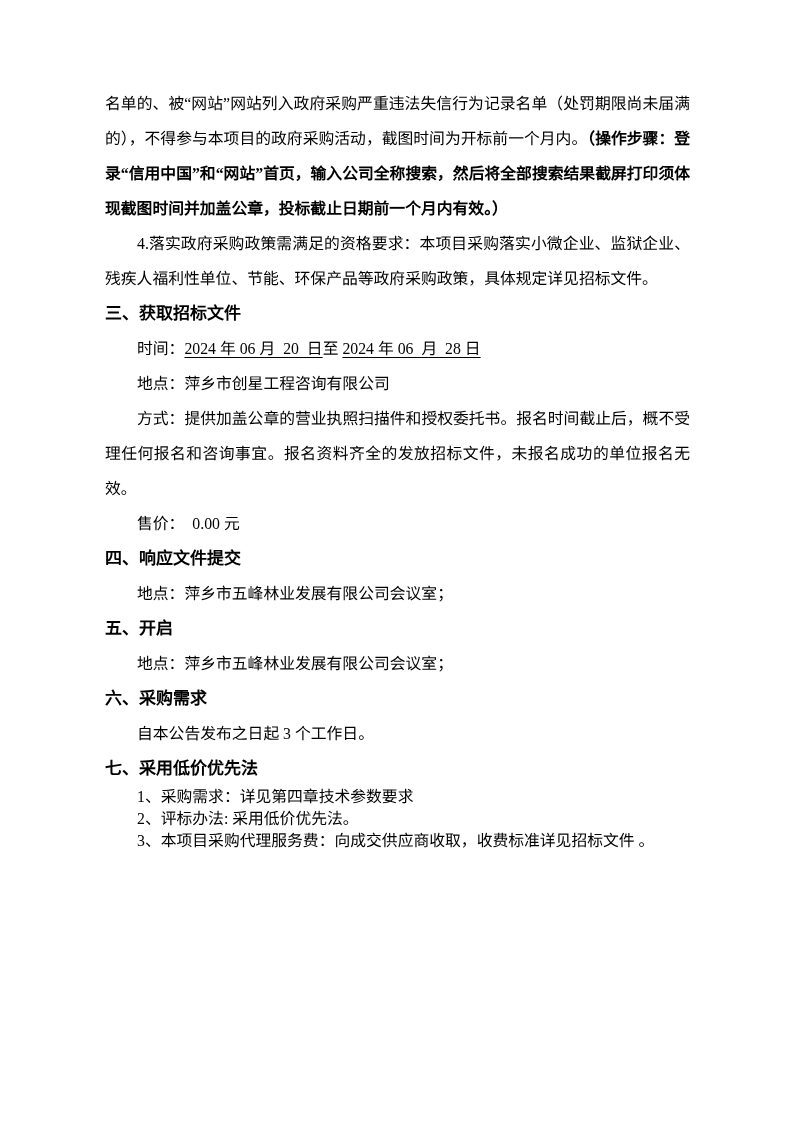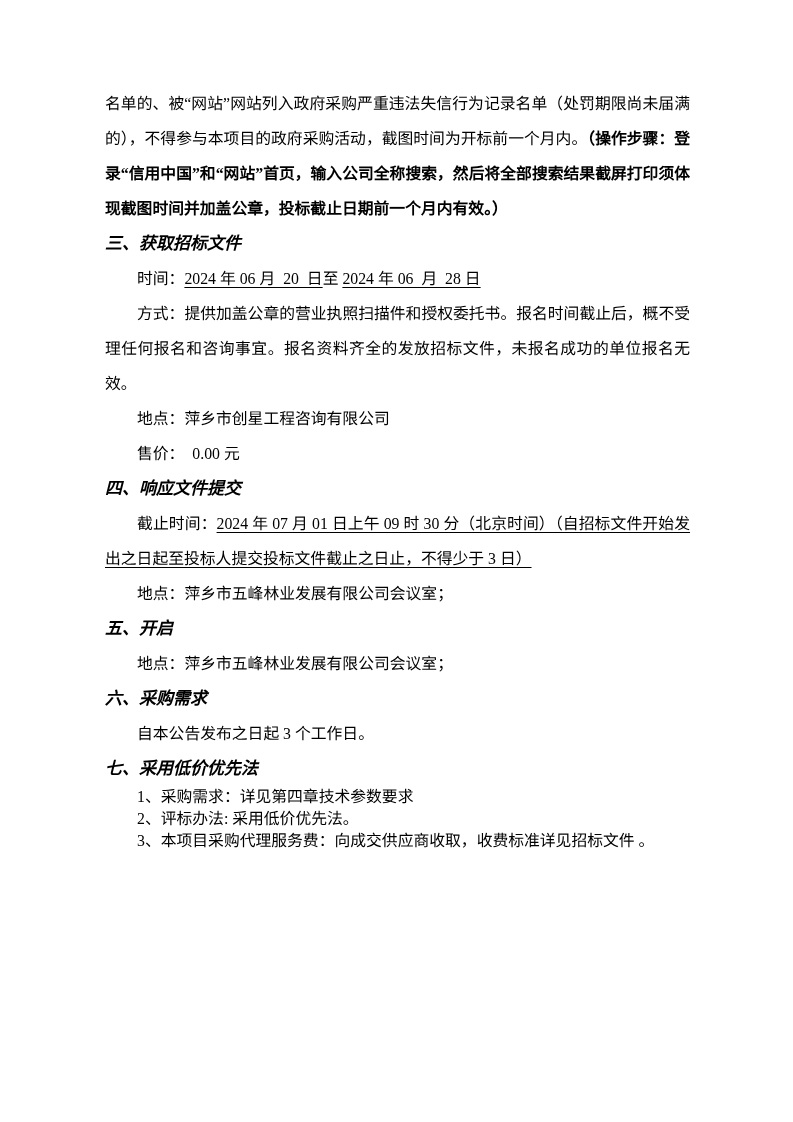--- a/index.html
+++ b/index.html
@@ -30,21 +30,20 @@
     font-size: 15.8px;
     line-height: 35px;
     text-align: justify;
   }
   .ind { text-indent: 32px; }
   .hd {
     font-size: 17px;
     font-weight: 700;
     line-height: 35px;
     text-align: left;
-    font-style: italic;
   }
   .b { font-weight: 700; }
   .u {
     text-decoration: underline;
     text-decoration-thickness: 1px;
     text-underline-offset: 3px;
     margin-top: 28px;
   }
   .pre { white-space: pre-wrap; }
   .small {
@@ -54,35 +53,35 @@
   }
 </style>
 </head>
 <body>
 
 <div class="page">
   <div class="content">
 
     <p class="body"><span>名单的、被“网站”网站列入政府采购严重违法失信行为记录名单（处罚期限尚未届满的），不得参与本项目的政府采购活动，截图时间为开标前一个月内。</span><span class="b">（操作步骤：登录“信用中国”和“网站”首页，输入公司全称搜索，然后将全部搜索结果截屏打印须体现截图时间并加盖公章，投标截止日期前一个月内有效。）</span></p>
 
+    <p class="body ind">4.落实政府采购政策需满足的资格要求：本项目采购落实小微企业、监狱企业、残疾人福利性单位、节能、环保产品等政府采购政策，具体规定详见招标文件。</p>
 
 
     <h3 class="hd">三、获取招标文件</h3>
 
     <p class="body ind"><span class="pre">时间：</span><span class="u pre">2024 年 06 月  20  日</span><span class="pre">至 </span><span class="u pre">2024 年 06  月  28 日</span></p>
 
+    <p class="body ind">地点：萍乡市创星工程咨询有限公司</p>
+
     <p class="body ind">方式：提供加盖公章的营业执照扫描件和授权委托书。报名时间截止后，概不受理任何报名和咨询事宜。报名资料齐全的发放招标文件，未报名成功的单位报名无效。</p>
-
-    <p class="body ind">地点：萍乡市创星工程咨询有限公司</p>
 
     <p class="body ind pre">售价：  0.00 元</p>
 
     <h3 class="hd">四、响应文件提交</h3>
 
-    <p class="body ind"><span>截止时间：</span><span class="u">2024 年 07 月 01 日上午 09 时 30 分（北京时间）（自招标文件开始发出之日起至投标人提交投标文件截止之日止，不得少于 3 日）</span></p>
 
     <p class="body ind">地点：萍乡市五峰林业发展有限公司会议室；</p>
 
     <h3 class="hd">五、开启</h3>
 
 
     <p class="body ind">地点：萍乡市五峰林业发展有限公司会议室；</p>
 
     <h3 class="hd">六、采购需求</h3>
 

